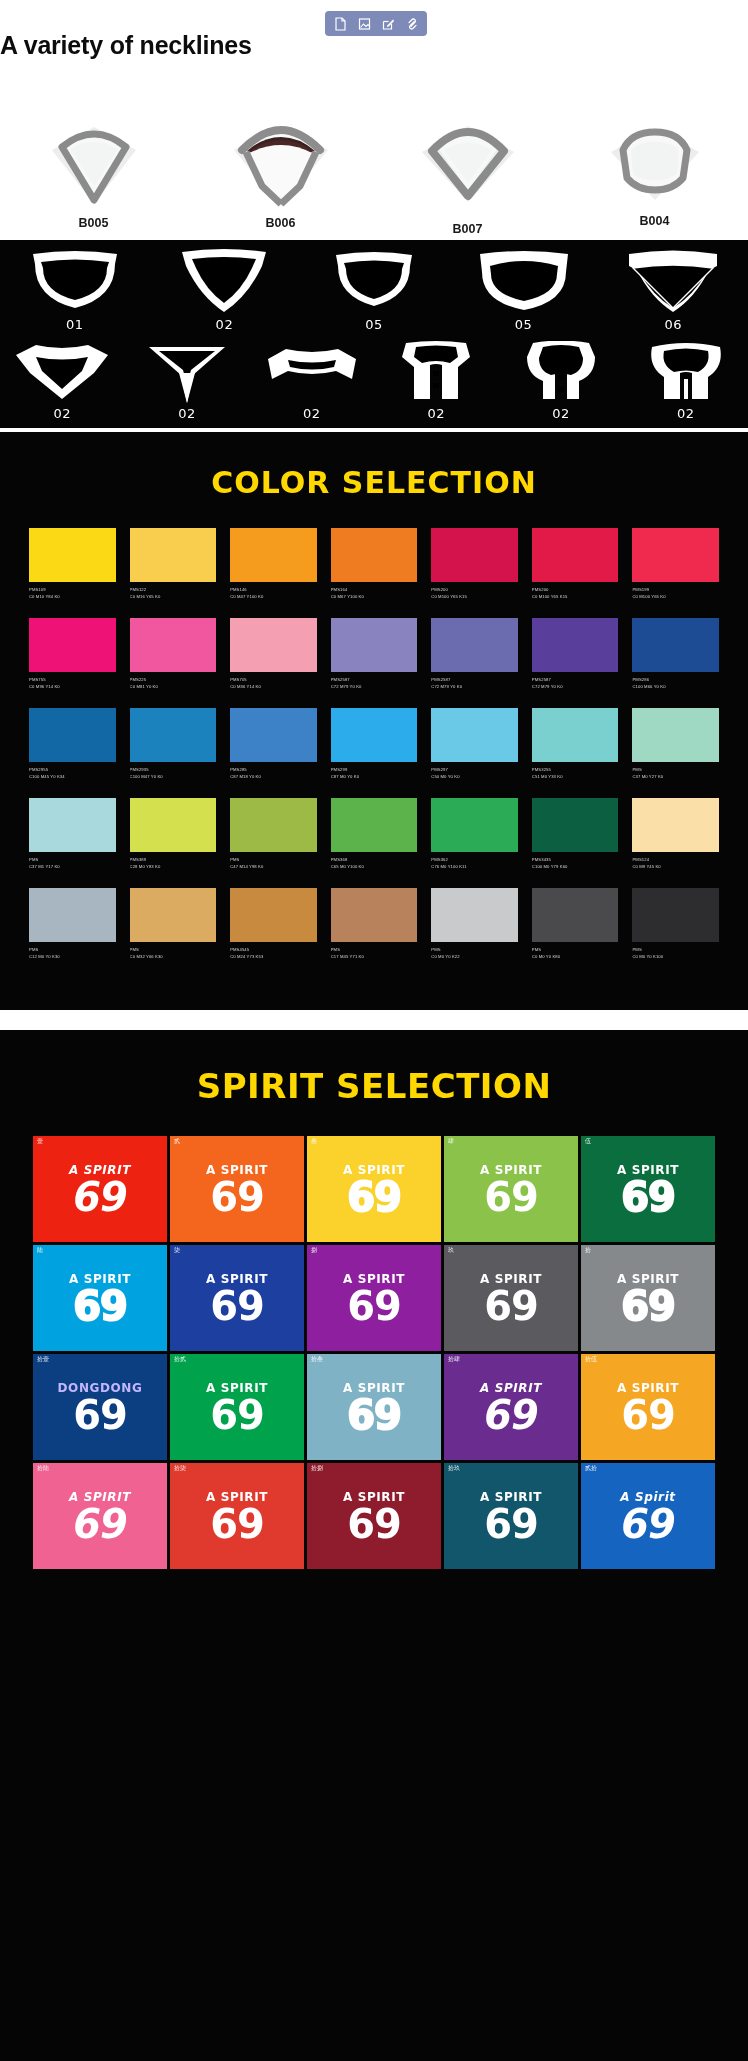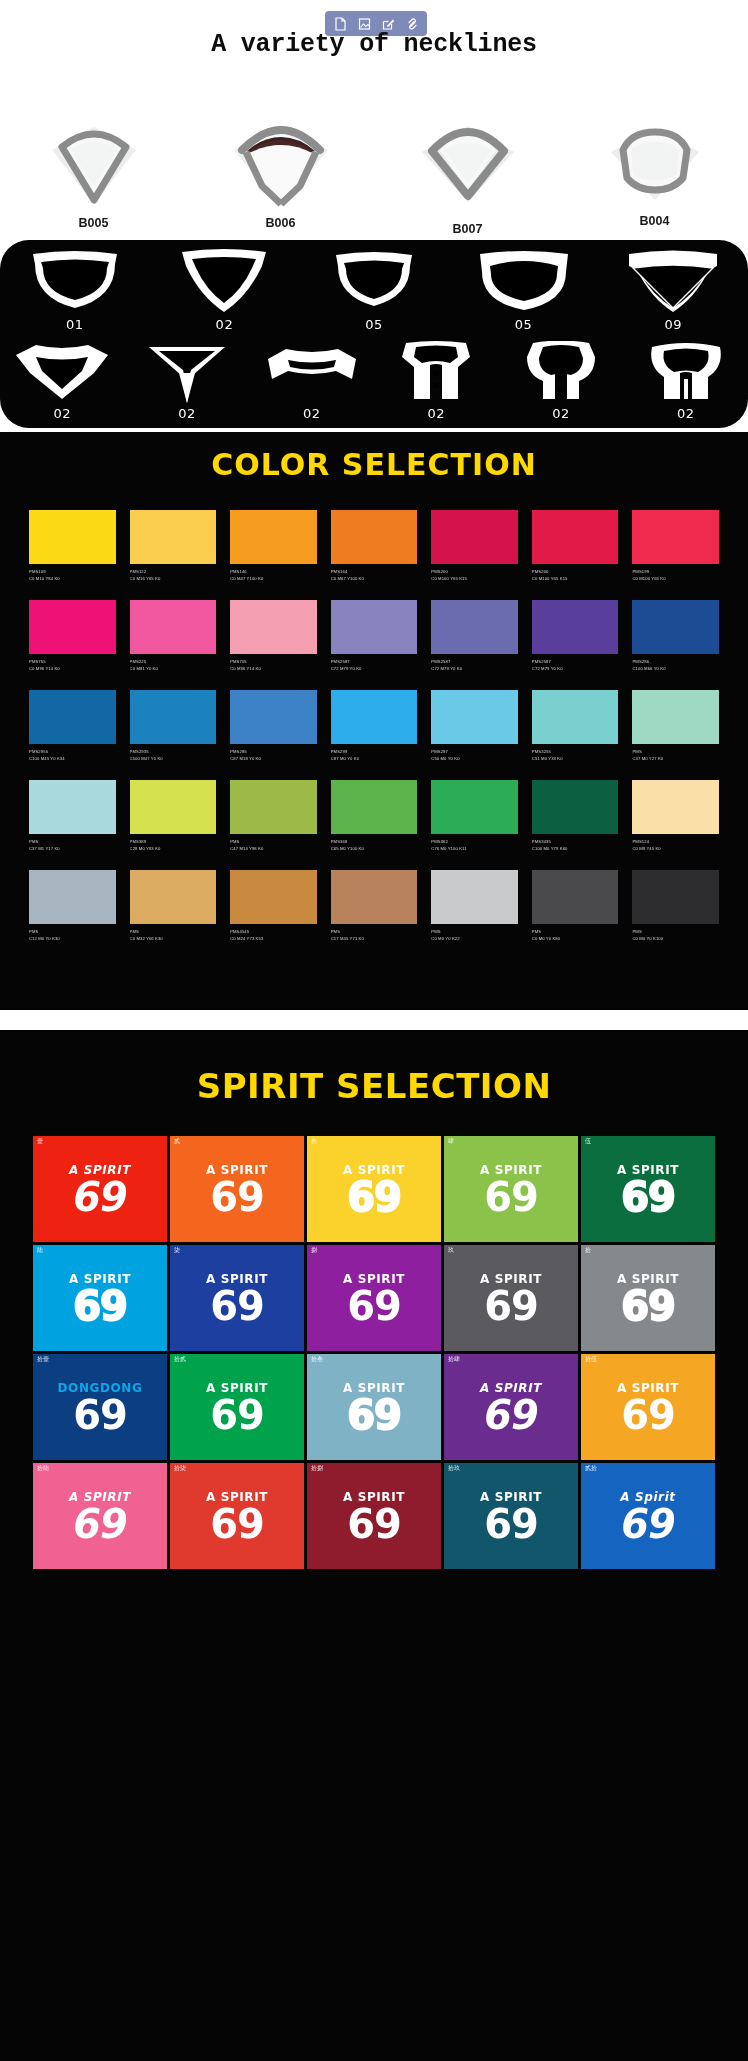--- a/index.html
+++ b/index.html
@@ -20,22 +20,22 @@
     display: flex; align-items: center; gap: 4px;
   }
   .tb-btn {
     width: 20px; height: 19px; display: flex; align-items: center; justify-content: center;
     border-radius: 2px; cursor: pointer;
   }
   .tb-btn svg { display: block; }
 
   #headline {
     position: absolute; top: 30px; left: 0; width: 748px;
-    text-align: center;
-    font-family: Liberation Mono, monospace;
+    text-align: left;
+    font-family: Liberation Sans, sans-serif;
     font-weight: bold; font-size: 25px; line-height: 1.22;
     color: #0c0c0c; letter-spacing: -0.2px;
   }
   #headline .l2 { display: block; }
 
   #neckline-row {
     position: absolute; top: 120px; left: 0; width: 748px; height: 120px;
     display: flex;
     font-weight: bold;
   }
@@ -44,40 +44,40 @@
   .neck-label {
     position: absolute; left: 0; width: 100%;
     text-align: center;
     font-family: "Liberation Sans", sans-serif;
     font-size: 12.5px; color: #1a1a1a;
   }
 
   
   #collar-panel {
     position: absolute; top: 240px; left: 0; width: 748px; height: 188px;
-    background: #040404; overflow: hidden; border-radius: 29px;
+    background: #040404; overflow: hidden;
   }
   .collar-row { display: flex; width: 748px; }
   .collar-cell { flex: 1; position: relative; display: flex; flex-direction: column; align-items: center; }
   .collar-cell svg { display: block; }
   .collar-num {
     font-family: "DejaVu Sans", sans-serif;
     font-size: 13px; color: #ffffff; margin-top: 1px; letter-spacing: 0.5px;
   }
 
   
   #color-section {
     position: absolute; top: 432px; left: 0; width: 748px; height: 578px;
     background: #050505;
   }
   #color-title {
     width: 100%; text-align: center;
     font-family: "DejaVu Sans", sans-serif;
     font-weight: bold; font-size: 30px; letter-spacing: 1px;
-    color: #ffd800; padding-top: 15px;
+    color: #ffd800; padding-top: 33px;
   }
   #color-grid {
     margin: 28px auto 0; width: 690px;
     display: grid; grid-template-columns: repeat(7, 1fr); gap: 18px 14px;
   }
   .swatch-cell { width: 100%; }
   .swatch {
     width: 100%; height: 54px;
   }
   .swatch-pms {
@@ -253,21 +253,21 @@
           <path d="M18 20 Q52 10 86 20 L85 28 Q85 48 52 55 Q19 48 19 28 Z" fill="#000"></path>
         </svg>
       <div class="collar-num">05</div>
     </div>
     <div class="collar-cell">
       <svg width="104" height="70" viewBox="0 0 104 70">
           <path d="M8 8 Q52 1 96 8 L96 20 L88 24 Q74 52 52 66 Q30 52 16 24 L8 20 Z" fill="#fff"></path>
           <path d="M12 22 Q52 16 92 22 L86 26 Q72 50 52 62 Q32 50 18 26 Z" fill="#000"></path>
           <path d="M12 22 Q52 16 92 22 L52 62 Z" fill="#000" stroke="#fff" stroke-width="1.4"></path>
         </svg>
-      <div class="collar-num">09</div>
+      <div class="collar-num">06</div>
     </div>
   </div>
 
   <div class="collar-row" style="padding-top:9px">
     <div class="collar-cell">
       <svg width="104" height="64" viewBox="0 0 104 64">
           <path d="M6 14 L26 4 Q52 10 78 4 L98 14 L84 32 L52 58 L20 32 Z" fill="#fff"></path>
           <path d="M26 16 Q52 21 78 16 L72 30 L52 48 L32 30 Z" fill="#000"></path>
         </svg>
       <div class="collar-num">02</div>
@@ -546,21 +546,21 @@
         <div class="num-word" style="color: rgb(255, 255, 255);">A SPIRIT</div>
         <div class="num-digits" style="color: rgb(255, 255, 255);">69</div>
       </div>
       <div class="num-tile" style="background: rgb(134, 137, 139);">
         <div class="num-code">拾</div>
         <div class="num-word" style="color: rgb(255, 255, 255);">A SPIRIT</div>
         <div class="num-digits outline" style="color: rgb(255, 255, 255);">69</div>
       </div>
       <div class="num-tile" style="background: rgb(11, 63, 130);">
         <div class="num-code">拾壹</div>
-        <div class="num-word" style="color: #0ea5e9;">DONGDONG</div>
+        <div class="num-word" style="color: #c4b5fd;">DONGDONG</div>
         <div class="num-digits" style="color: rgb(255, 255, 255);">69</div>
       </div>
       <div class="num-tile" style="background: rgb(0, 162, 76);">
         <div class="num-code">拾贰</div>
         <div class="num-word" style="color: rgb(255, 255, 255);">A SPIRIT</div>
         <div class="num-digits" style="color: rgb(255, 255, 255);">69</div>
       </div>
       <div class="num-tile" style="background: rgb(127, 178, 196);">
         <div class="num-code">拾叁</div>
         <div class="num-word" style="color: rgb(255, 255, 255);">A SPIRIT</div>

